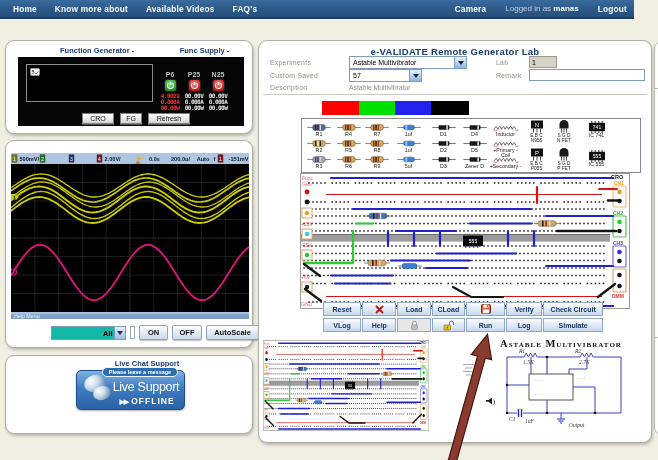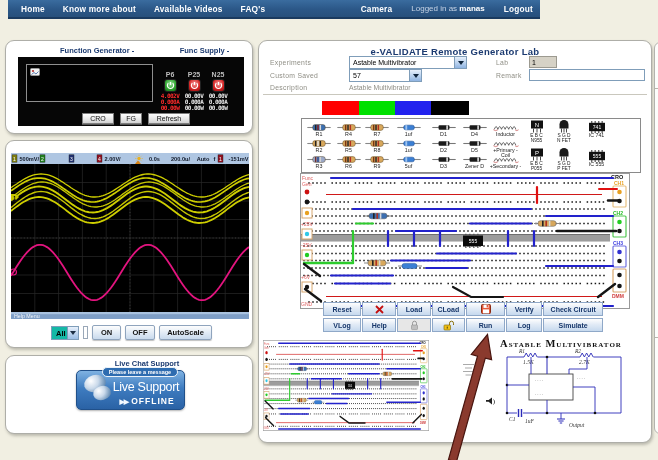--- a/index.html
+++ b/index.html
@@ -1,20 +1,20 @@
 <!DOCTYPE html>
 <html><head>
 <meta charset="utf-8">
 <style>
   * { margin:0; padding:0; box-sizing:border-box; }
   html,body { width:658px; height:460px; overflow:hidden; }
   body { position:relative; background:#F1EFE2; font-family:"Liberation Sans", sans-serif; }
 
   
-  .nav { position:absolute; left:8px; top:0; width:532px; height:19px;
+  .nav { position:absolute; left:0; top:0; width:634px; height:19px;
          background:linear-gradient(#3A6C9F,#2B5787 55%,#27507C);
          border-bottom:2px solid #1A3A5F; display:flex; align-items:center; }
   .nav-left { display:flex; gap:18px; margin-left:13px; }
   .nav-right { margin-left:auto; display:flex; gap:19px; margin-right:7px; align-items:center; }
   .nav a { color:#FFFFFF; font-size:8.3px; font-weight:bold; text-decoration:none; letter-spacing:.2px; }
   .nav .loggedin { color:#C7D4E6; font-weight:normal; font-size:8px; }
   .nav .loggedin b { color:#FFFFFF; }
 
   
   .panel { position:absolute; background:#FFFFFF; border:1px solid #AEaea8;
@@ -43,21 +43,21 @@
   #ps-readings { margin-top:1px; font-family:"DejaVu Sans Mono", monospace; font-size:6px; font-weight:bold; line-height:5.9px; }
   #ps-readings .row { display:flex; }
   #ps-readings .row span { width:24px; text-align:center; color:#E9E9E9; letter-spacing:-0.5px; }
   #ps-readings .row span.hot { color:#FF2B2B; }
 
   
   #cro-panel { left:5px; top:140px; width:248px; height:208px; }
   #cro-title { position:absolute; top:4px; width:100%; text-align:center; }
   #cro-scope { position:absolute; left:5px; top:12px; width:238px; height:166px; }
   #cro-controls { position:absolute; left:45px; top:184px; display:flex; align-items:center; }
-  .combo { display:flex; border:1px solid #7F9DB9; background:#14b8a6; height:14px; }
+  .combo { display:flex; border:1px solid #7F9DB9; background:#14b8a6; height:14px;padding-left:47px; }
   .combo .val { font-size:7.5px; font-weight:bold; padding:2px 0 0 4px; width:15px; }
   .combo .arrowbtn { width:11px; background:linear-gradient(#E7F0FB,#C0D6F0 50%,#9CBEE6); border-left:1px solid #7F9DB9;
                      display:flex; align-items:center; justify-content:center; }
   .combo .arrowbtn:after { content:""; border:3px solid transparent; border-top:4px solid #1C2F45; margin-top:3px; }
   #mini-box { width:5px; height:13px; border:1px solid #9AA8B8; background:#fff; margin:0 2px 0 4px; }
   .cro-btn { background:linear-gradient(#FDFDFD,#E3ECF6 50%,#C9DAED); border:1px solid #8FA4BD; border-radius:2px;
              color:#111; font-weight:bold; font-size:7.5px; height:15px; padding:0; margin-left:4px;
              display:flex; align-items:center; justify-content:center;
              font-family:"Liberation Sans",sans-serif; box-shadow:0 1px 1px rgba(0,0,0,.25);}
 

